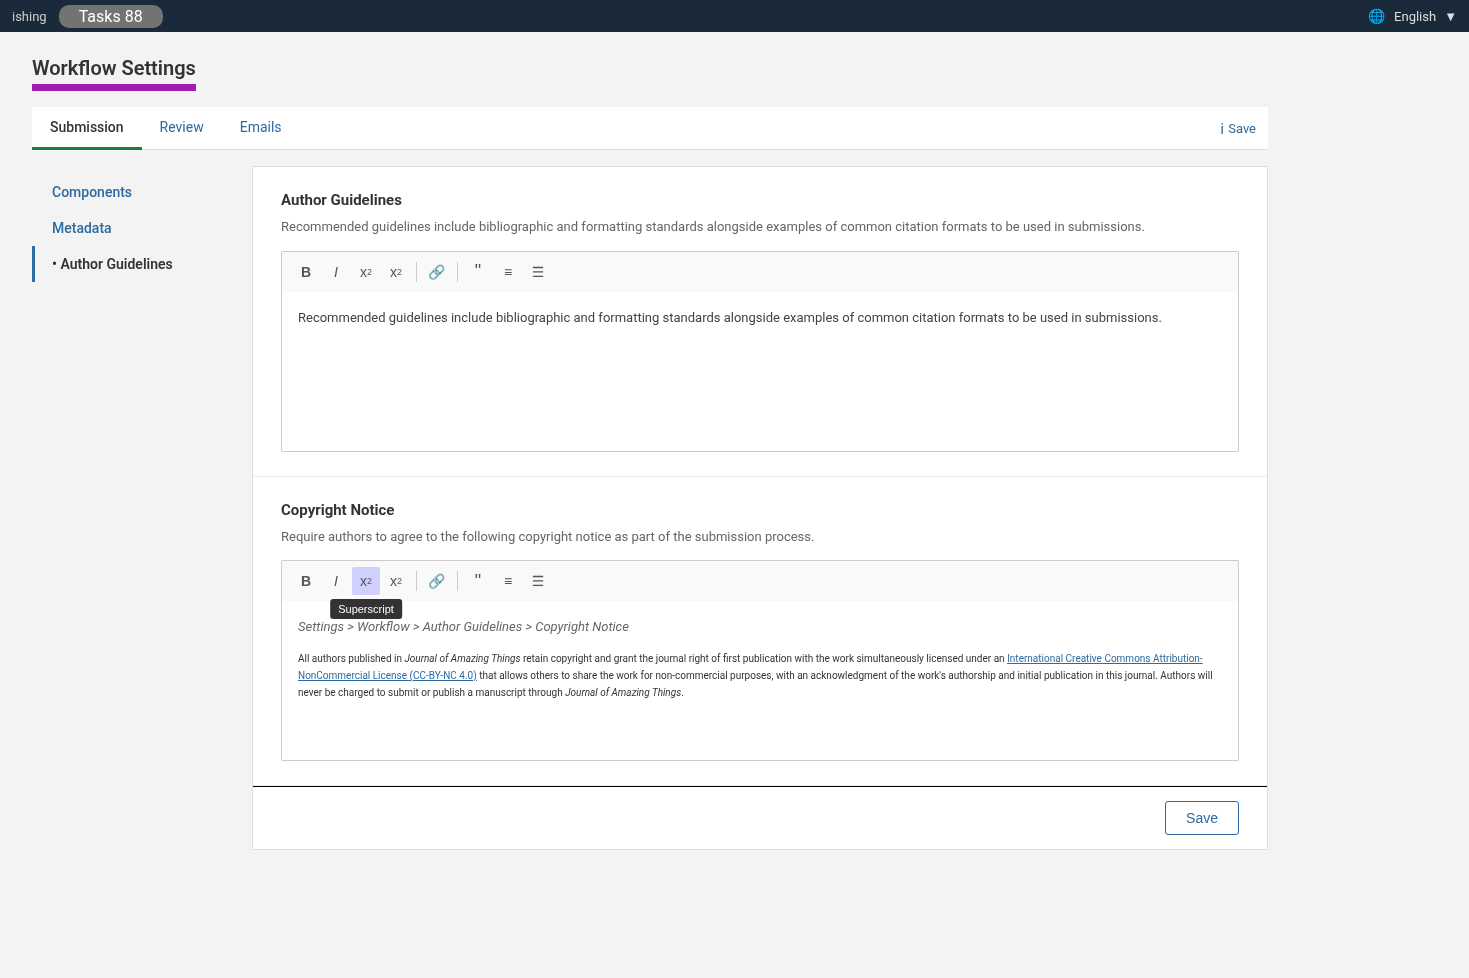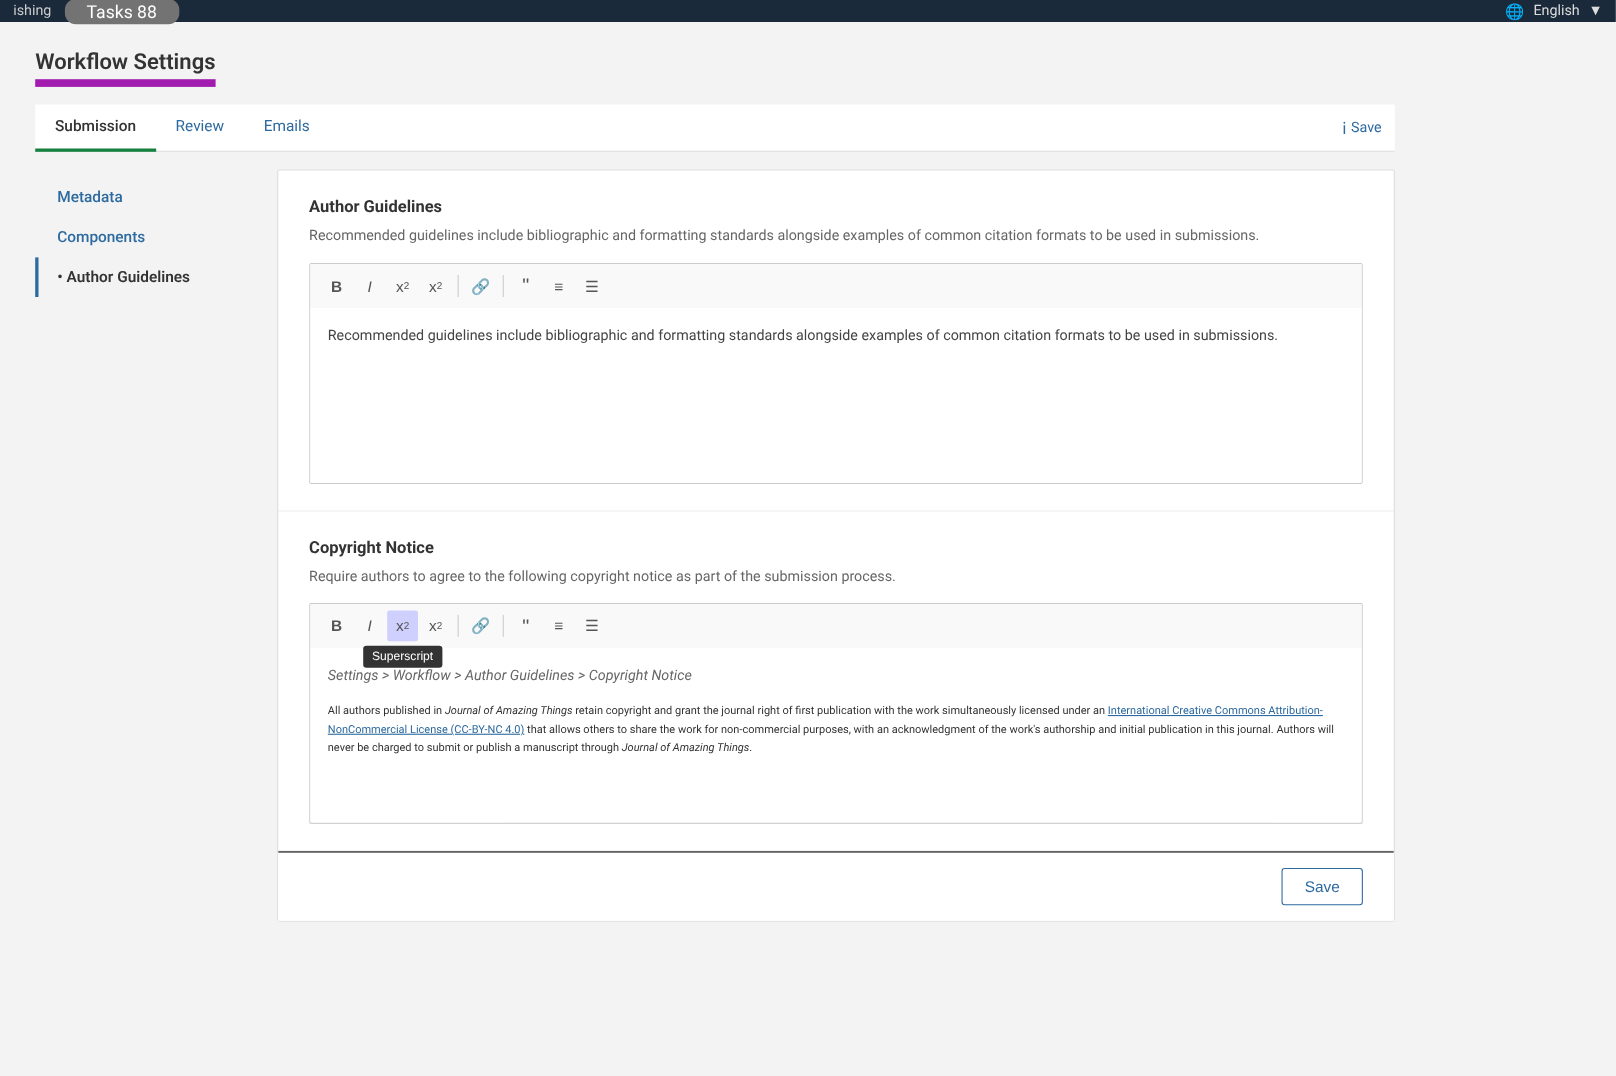--- a/index.html
+++ b/index.html
@@ -2,21 +2,21 @@
 <html><head>
   <meta charset="utf-8">
   <style>
     * { box-sizing: border-box; margin: 0; padding: 0; }
     body { font-family: -apple-system, BlinkMacSystemFont, 'Segoe UI', Roboto, sans-serif; background: #f3f3f3; font-size: 14px; color: #333; }
 
     
     .topbar {
       background: #1a2a3a;
       color: #fff;
-      height: 20px;
+      height: 32px;
       display: flex;
       align-items: center;
       justify-content: space-between;
       padding: 0 12px;
       font-size: 13px;
     }
     .topbar-left { display: flex; align-items: center; gap: 12px; }
     .topbar-app { color: #ccc; font-size: 13px; }
     .topbar-tasks {
       background: #737373;
@@ -266,22 +266,22 @@
     <div class="tab">Emails</div>
     <div class="help-btn">
       <span class="help-icon">ℹ</span>
       <span>Save</span>
     </div>
   </div>
 
   <div class="content-area">
 
     <div class="sidebar">
+      <div class="sidebar-item">Components</div>
       <div class="sidebar-item">Metadata</div>
-      <div class="sidebar-item">Components</div>
       <div class="sidebar-item active">Author Guidelines</div>
     </div>
 
     <div class="main-panel">
 
       <div class="section-block">
         <div class="section-title">Author Guidelines</div>
         <div class="section-desc">Recommended guidelines include bibliographic and formatting standards alongside examples of common citation formats to be used in submissions.</div>
 
         <div class="editor-toolbar">

